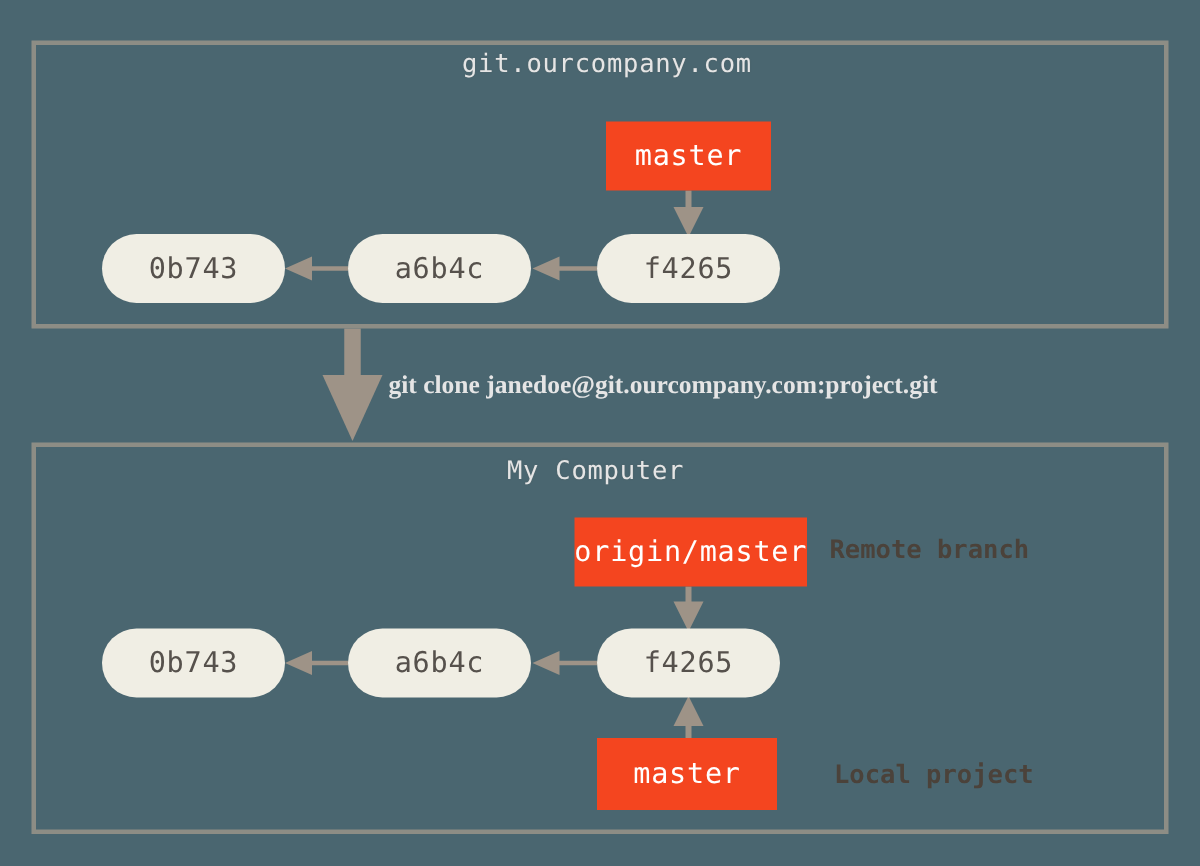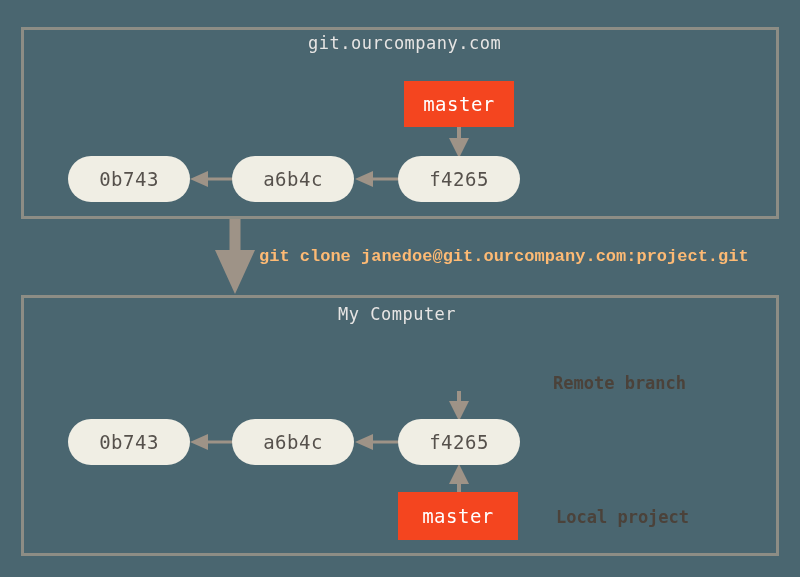--- a/index.html
+++ b/index.html
@@ -120,32 +120,31 @@
     position: absolute;
     color: #4b423a;
     font-family: "DejaVu Sans Mono", monospace;
     font-size: 17px;
     font-weight: bold;
     white-space: nowrap;
   }
   #annot-remote-branch {
     left: 553px;
     top: 357px;
-    margin-top: 16px;
   }
   #annot-local-branch {
     left: 556px;
     top: 507px;
   }
   #clone-command {
     position: absolute;
     left: 259px;
     top: 247px;
-    color: #fdba74;
-    font-family: Liberation Mono, monospace;
+    color: #e5e5e5;
+    font-family: Liberation Serif, serif;
     font-size: 17px;
     font-weight: bold;
     white-space: nowrap;
   }
 
   
   #arrow-layer {
     position: absolute;
     left: 0;
     top: 0;
@@ -207,20 +206,21 @@
   <div class="commit" id="commit-r-0b743">0b743</div>
   <div class="commit" id="commit-r-a6b4c">a6b4c</div>
   <div class="commit" id="commit-r-f4265">f4265</div>
 
   <div id="clone-command">git clone janedoe@git.ourcompany.com:project.git</div>
 
   <div class="section-frame" id="frame-local"></div>
 
   <div class="section-title" id="title-local">My Computer</div>
 
+  <div class="branch-box" id="branch-origin-master">origin/master</div>
 
   <div class="annotation" id="annot-remote-branch">Remote branch</div>
 
   <div class="commit" id="commit-l-0b743">0b743</div>
   <div class="commit" id="commit-l-a6b4c">a6b4c</div>
   <div class="commit" id="commit-l-f4265">f4265</div>
 
   <div class="branch-box" id="branch-local-master">master</div>
 
   <div class="annotation" id="annot-local-branch">Local project</div>

